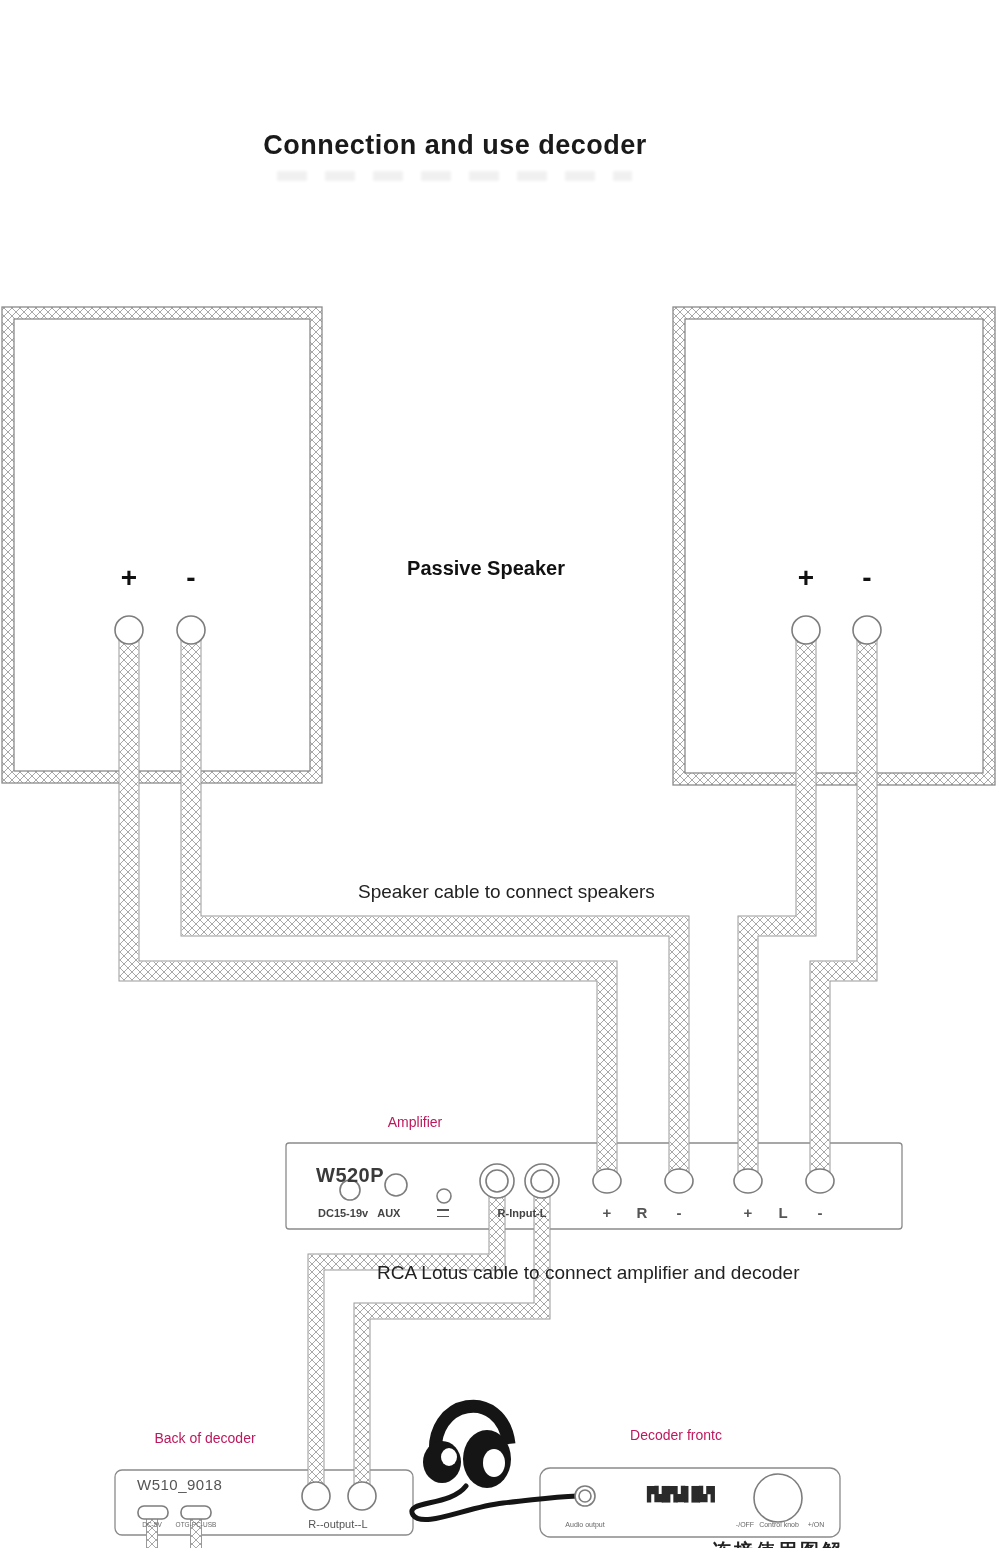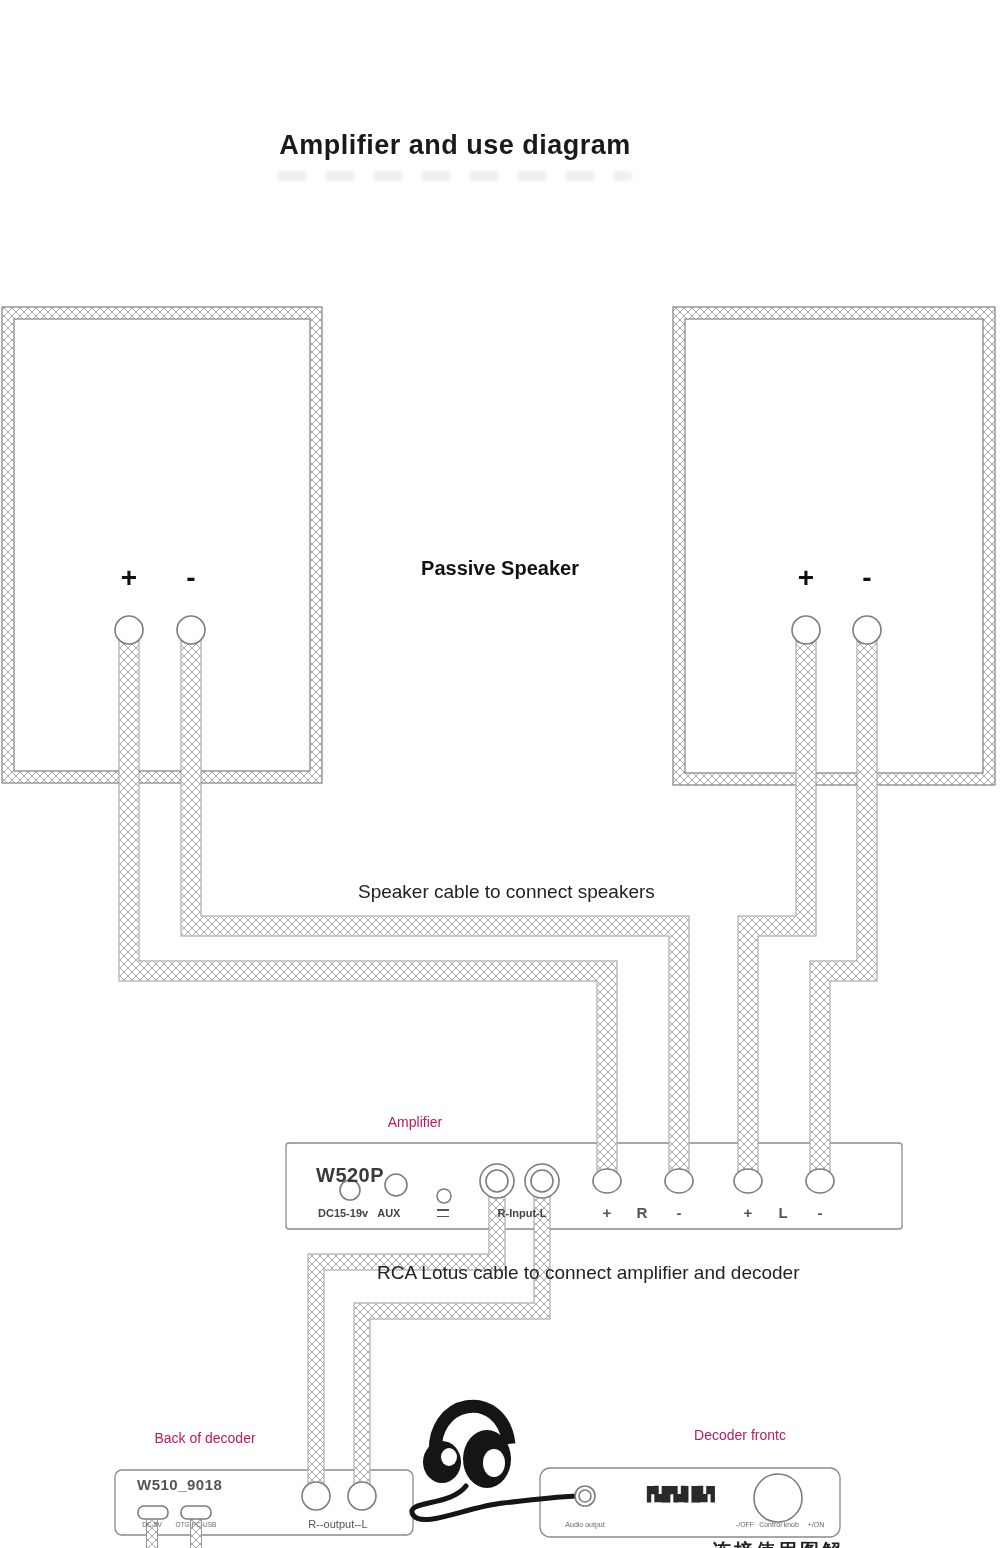--- a/index.html
+++ b/index.html
@@ -8,21 +8,21 @@
   .abs{position:absolute;}
   .ctr{text-align:center;}
   .title{font-size:27px;font-weight:700;color:#1a1a1a;letter-spacing:.5px;}
   .ghost{background:repeating-linear-gradient(90deg,#000 0 30px,transparent 30px 48px);
          opacity:.055;filter:blur(1.5px);}
   .bigsign{font-size:28px;font-weight:700;color:#111;line-height:30px;}
   .midlabel{font-size:20px;font-weight:700;color:#111;}
   .caption{font-size:19px;color:#222;}
   .devlabel{font-size:14px;color:#be185d;}
   .model{font-size:20px;font-weight:600;color:#3a3a3a;letter-spacing:.5px;}
-  .model2{font-size:15px;font-weight:700;color:#555;letter-spacing:.5px;}
+  .model2{font-size:15px;font-weight:400;color:#555;letter-spacing:.5px;}
   .small{font-size:11px;color:#444;font-weight:600;}
   .term{font-size:15px;font-weight:700;color:#555;width:30px;text-align:center;}
   .tiny{font-size:7px;color:#666;}
   .seg{font-family:"DejaVu Sans Mono",monospace;font-size:14px;color:#2a2a2a;letter-spacing:-1px;}
   .clipwrap{overflow:hidden;height:8px;}
   .cliptext{font-size:19px;font-weight:700;color:#222;letter-spacing:3px;line-height:22px;}
   .usb{width:12px;height:5px;border-top:2px solid #555;border-bottom:1px solid #555;}
   
   .co{fill:none;stroke:#999;stroke-width:21;stroke-linejoin:miter;}
   .cw{fill:none;stroke:#fff;stroke-width:19;stroke-linejoin:miter;}
@@ -147,24 +147,24 @@
       <ellipse cx="494" cy="1463" rx="11" ry="14" fill="#fff"></ellipse>
     </g>
 
     <g>
       <circle class="circ" cx="585" cy="1496" r="10"></circle>
         <circle class="circ" cx="585" cy="1496" r="6"></circle>
     </g>
     <circle class="circ" cx="778" cy="1498" r="24"></circle>
   </svg>
 
-  <div class="abs ctr title" style="left:155px;top:130px;width:600px">Amplifier and use diagram</div>
+  <div class="abs ctr title" style="left:155px;top:130px;width:600px">Connection and use decoder</div>
   <div class="abs ghost" style="left:277px;top:171px;width:355px;height:10px"></div>
 
-  <div class="abs ctr midlabel" style="left:350px;top:557px;width:300px">Passive Speaker</div>
+  <div class="abs ctr midlabel" style="left:336px;top:557px;width:300px">Passive Speaker</div>
 
   <div class="abs ctr bigsign" style="left:109px;top:563px;width:40px">+</div>
   <div class="abs ctr bigsign" style="left:171px;top:563px;width:40px">-</div>
   <div class="abs ctr bigsign" style="left:786px;top:563px;width:40px">+</div>
   <div class="abs ctr bigsign" style="left:847px;top:563px;width:40px">-</div>
 
   <div class="abs caption" style="left:358px;top:881px">Speaker cable to connect speakers</div>
 
   <div class="abs ctr devlabel" style="left:315px;top:1114px;width:200px">Amplifier</div>
   <div class="abs model" style="left:316px;top:1164px">W520P</div>
@@ -183,21 +183,21 @@
   <div class="abs term" style="left:805px;top:1204px">-</div>
 
   <div class="abs caption" style="left:377px;top:1262px">RCA Lotus cable to connect amplifier and decoder</div>
 
   <div class="abs ctr devlabel" style="left:105px;top:1430px;width:200px">Back of decoder</div>
   <div class="abs model2" style="left:137px;top:1476px">W510_9018</div>
   <div class="abs ctr tiny" style="left:127px;top:1521px;width:50px;font-size:6.5px">DC-5V</div>
   <div class="abs ctr tiny" style="left:166px;top:1521px;width:60px;font-size:6.5px">OTG-PC-USB</div>
   <div class="abs ctr small" style="left:288px;top:1518px;width:100px;font-weight:400;color:#555">R--output--L</div>
 
-  <div class="abs ctr devlabel" style="left:640px;top:1427px;width:200px">Decoder frontc</div>
+  <div class="abs ctr devlabel" style="left:576px;top:1427px;width:200px">Decoder frontc</div>
   <div class="abs seg" style="left:647px;top:1486px;width:84px">▛▙█▜▟▌█▙▜</div>
   <div class="abs ctr tiny" style="left:545px;top:1521px;width:80px">Audio output</div>
   <div class="abs ctr tiny" style="left:720px;top:1521px;width:50px">-/OFF</div>
   <div class="abs ctr tiny" style="left:749px;top:1521px;width:60px">Control knob</div>
   <div class="abs ctr tiny" style="left:796px;top:1521px;width:40px">+/ON</div>
 
   <div class="abs clipwrap" style="left:712px;top:1540px;width:140px">
     <div class="cliptext">连接使用图解</div>
   </div>
 

